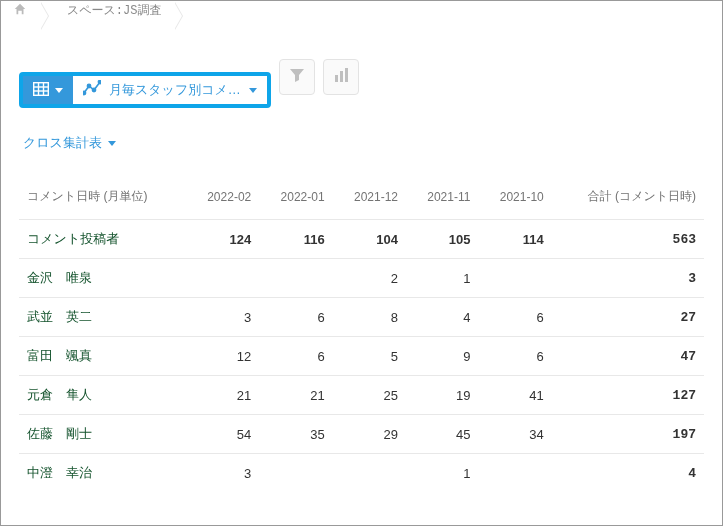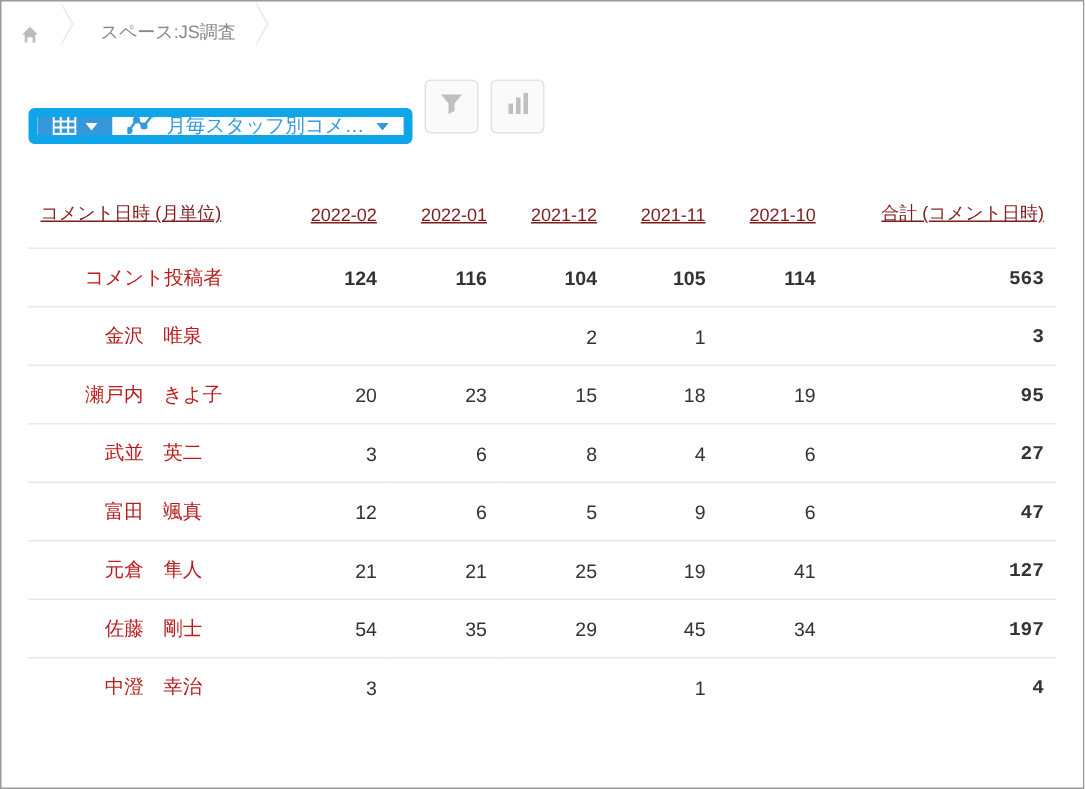--- a/index.html
+++ b/index.html
@@ -1,51 +1,51 @@
 <!DOCTYPE html>
 <html><head>
 <meta charset="utf-8">
 <style>
   * { box-sizing: border-box; margin: 0; padding: 0; }
   body { font-family: "Hiragino Kaku Gothic ProN", "Meiryo", sans-serif; font-size: 13px; color: #333; background: #fff; width: 723px; }
   .frame { border: 1px solid #999; width: 723px; height: 526px; display: flex; flex-direction: column; overflow: hidden; }
 
   
   .breadcrumb { display: flex; align-items: center; height: 30px; padding: 0 6px; font-size: 12px; color: #888; }
-  .bc-item { position: relative; padding: 0 14px 0 18px; height: 28px; display: flex; align-items: flex-end; }
+  .bc-item { position: relative; padding: 0 14px 0 18px; height: 28px; display: flex; align-items: flex-start; font-family: Liberation Mono, monospace; }
   .bc-item.first { padding-left: 6px; }
   .bc-sep { width: 0; height: 0; border-top: 14px solid transparent; border-bottom: 14px solid transparent; border-left: 8px solid #e7e7e7; position: relative; }
   .bc-sep::before { content:""; position:absolute; left:-9px; top:-14px; width:0; height:0; border-top:14px solid transparent; border-bottom:14px solid transparent; border-left:8px solid #fff; }
   .home-ic svg { width:14px; height:14px; display:block; }
 
   
   .toolbar { display:flex; align-items:center; gap:8px; padding: 14px 18px 8px; }
-  .seg { display:flex; border:6px solid #0ea5e9; border-radius:4px; overflow:hidden; height:24px;margin-top:27px; }
+  .seg { display:flex; border:4px solid #0ea5e9; border-radius:4px; overflow:hidden; height:36px;margin-top:27px; }
   .seg-left { background:#3498db; color:#fff; display:flex; align-items:center; padding:0 10px; gap:6px; }
   .seg-left svg { width:16px; height:14px; }
   .caret { width:0; height:0; border-left:4px solid transparent; border-right:4px solid transparent; border-top:5px solid currentColor; }
   .seg-right { background:#fff; color:#3498db; display:flex; align-items:center; padding:0 10px 0 10px; gap:8px; min-width:170px; }
   .seg-right .txt { flex:1; white-space:nowrap; overflow:hidden; text-overflow:ellipsis; font-size:13px; }
   .seg-right svg { width:18px; height:18px; }
   .tb-btn { width:36px; height:36px; border:1px solid #e3e3e3; border-radius:4px; background:#fafafa; display:flex; align-items:center; justify-content:center; color:#bfbfbf; cursor:pointer; }
   .tb-btn svg { width:16px; height:16px; }
 
   
   .linkrow { padding: 18px 22px 6px; }
   .link { color:#3498db; font-size:13px; display:inline-flex; align-items:center; gap:6px; cursor:pointer; }
 
   
   .table-wrap { padding: 16px 18px 10px; flex:1; overflow:auto; }
   table { border-collapse: collapse; width:100%; }
   th, td { border-bottom:1px solid #e8e8e8; padding: 10px 8px; font-weight:normal; }
-  thead th { font-size:12px; color:#7f1d1d; text-align:right; padding-bottom:14px; padding-top:14px;text-decoration:underline; }
+  thead th { font-size:12px; color:#737373; text-align:right; padding-bottom:14px; padding-top:14px; }
   thead th:first-child { text-align:left; }
   thead th.total { font-weight:normal; }
   tbody td { font-size:13px; text-align:right; color:#333; }
-  tbody td:first-child { text-align:center; color:#b91c1c; }
+  tbody td:first-child { text-align:left; color:#14532d; }
   tbody tr.summary td { font-weight:bold; }
   tbody tr.summary td:first-child { font-weight:normal; }
   td.total { font-weight:bold;font-family:Liberation Mono, monospace; }
   tbody tr:last-child td { border-bottom:none; }
 </style>
 </head>
 <body>
 
 <div class="frame">
 
@@ -105,20 +105,26 @@
       <span>
         <svg viewBox="0 0 16 16" fill="#bfbfbf">
           <rect x="2" y="8" width="3" height="7"></rect>
           <rect x="7" y="4" width="3" height="11"></rect>
           <rect x="12" y="1" width="3" height="14"></rect>
         </svg>
       </span>
     </div>
   </div>
 
+  <div class="linkrow">
+    <span class="link">
+      <span>クロス集計表</span>
+      <span class="caret" style="color:#3498db"></span>
+    </span>
+  </div>
 
   <div class="table-wrap">
     <table>
       <thead>
         <tr id="head-row">
             <th>コメント日時 (月単位)</th>
             <th>2022-02</th>
             <th>2022-01</th>
             <th>2021-12</th>
             <th>2021-11</th>
@@ -139,29 +145,20 @@
           <tr>
             <td>金沢　唯泉</td>
             <td></td>
             <td></td>
             <td>2</td>
             <td>1</td>
             <td></td>
             <td class="total">3</td>
           </tr>
           <tr>
-            <td>瀬戸内　きよ子</td>
-            <td>20</td>
-            <td>23</td>
-            <td>15</td>
-            <td>18</td>
-            <td>19</td>
-            <td class="total">95</td>
-          </tr>
-          <tr>
             <td>武並　英二</td>
             <td>3</td>
             <td>6</td>
             <td>8</td>
             <td>4</td>
             <td>6</td>
             <td class="total">27</td>
           </tr>
           <tr>
             <td>富田　颯真</td>

